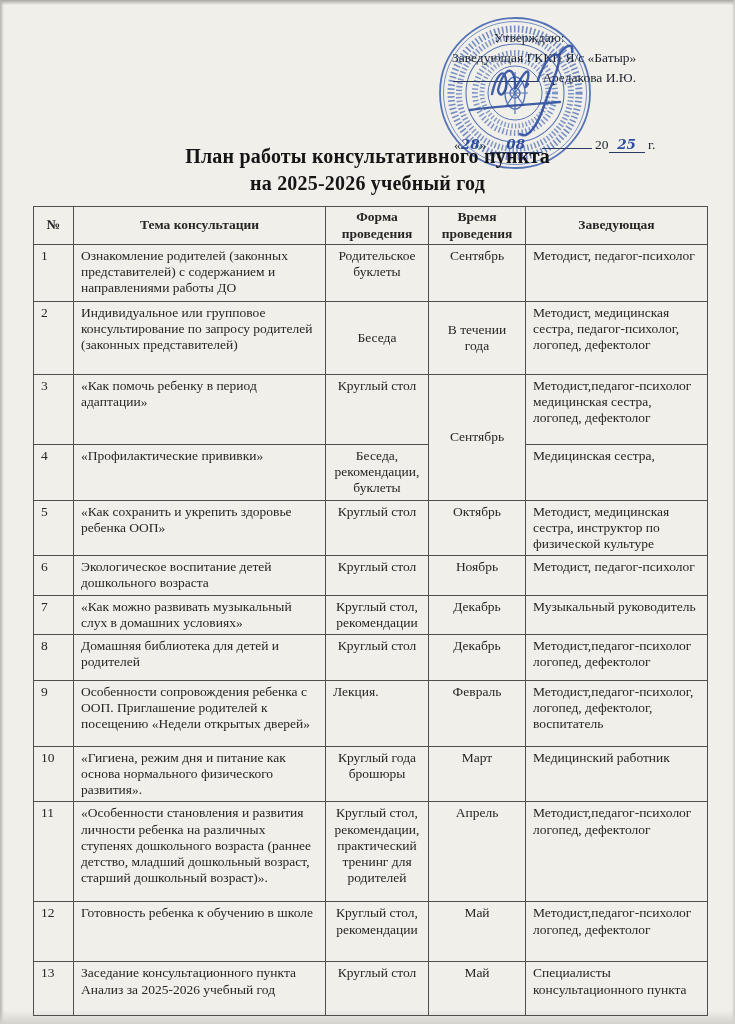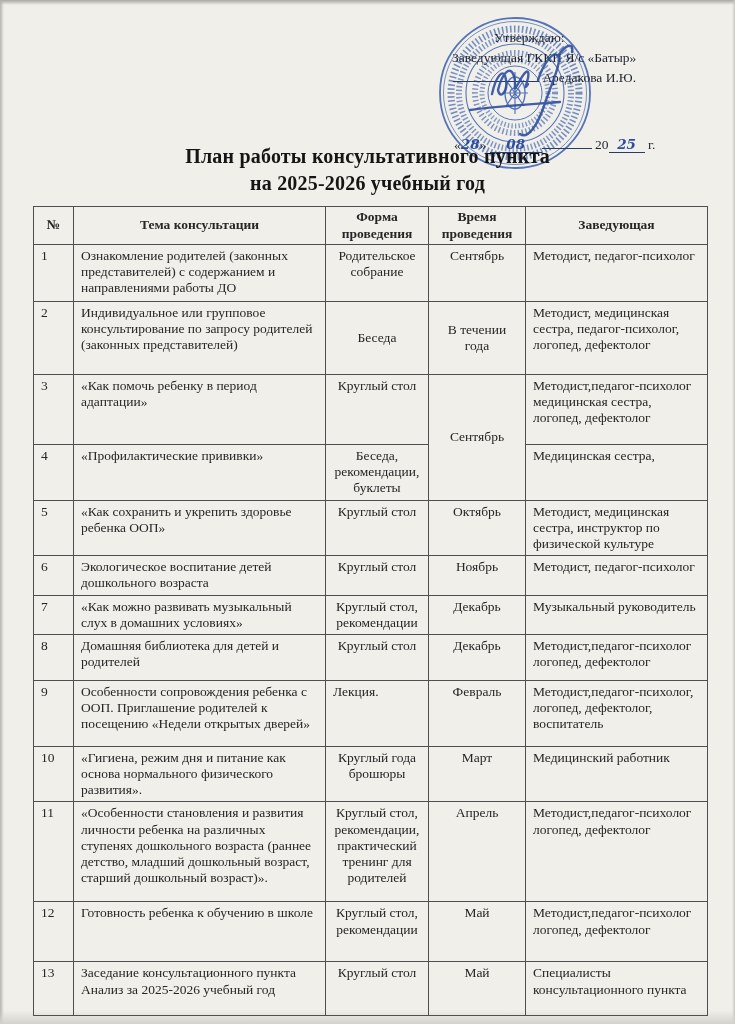--- a/index.html
+++ b/index.html
@@ -118,21 +118,21 @@
         <tr class="rh38">
       <th>№</th>
       <th>Тема консультации</th>
       <th>Форма проведения</th>
       <th>Время проведения</th>
       <th>Заведующая</th>
     </tr>
     <tr class="rh57">
       <td class="c-num">1</td>
       <td>Ознакомление родителей (законных представителей) с содержанием и направлениями работы ДО</td>
-      <td class="c-form">Родительское собрание</td>
+      <td class="c-form">Родительское буклеты</td>
       <td class="c-time">Сентябрь</td>
       <td>Методист, педагог-психолог</td>
     </tr>
     <tr class="rh73">
       <td class="c-num">2</td>
       <td>Индивидуальное или групповое консультирование по запросу родителей (законных представителей)</td>
       <td class="c-form vmid">Беседа</td>
       <td class="c-time vmid">В течении года</td>
       <td>Методист, медицинская сестра, педагог-психолог, логопед, дефектолог</td>
     </tr>

